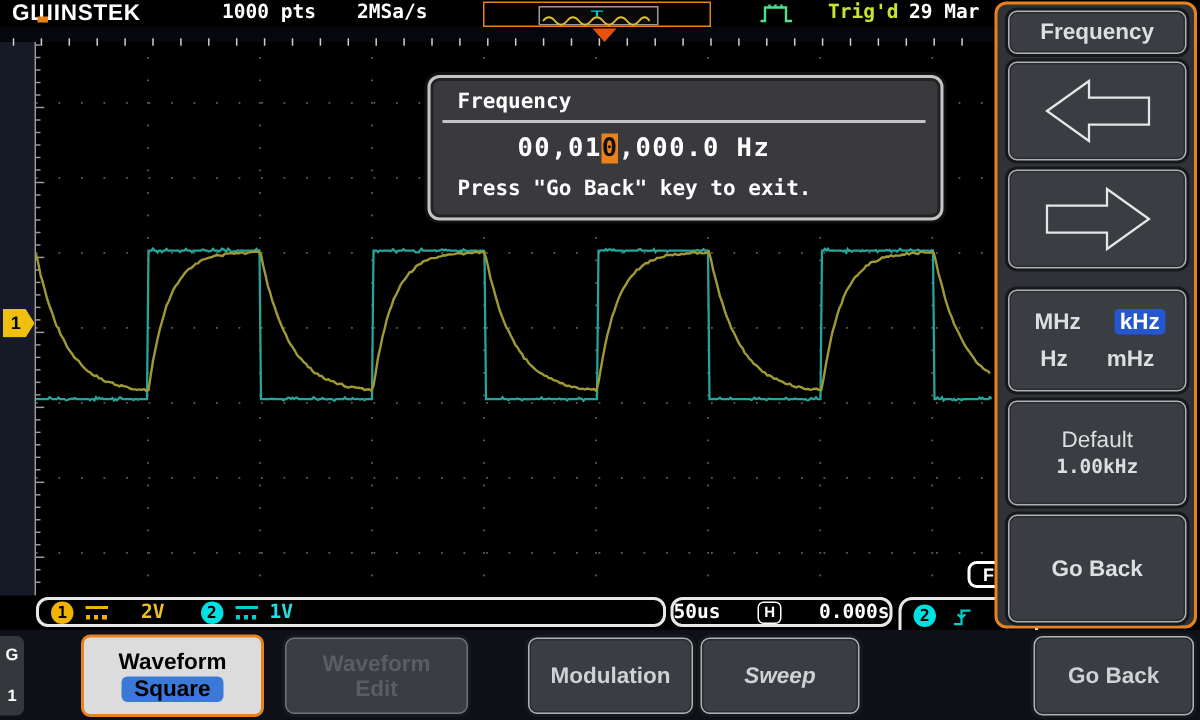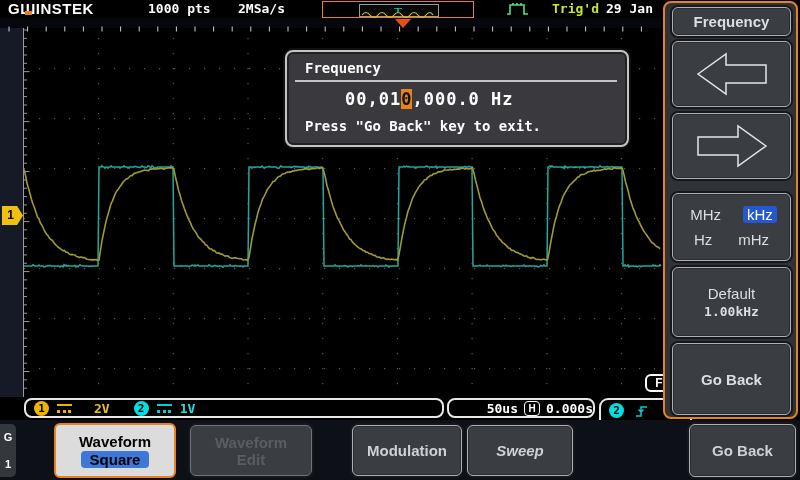--- a/index.html
+++ b/index.html
@@ -40,21 +40,21 @@
 
   
   #sidebar{position:absolute;left:663px;top:1px;width:135px;height:418px;background:#2f3237;
            border:2px solid #e8821e;border-radius:8px;z-index:5;box-sizing:border-box;}
   .skey{position:absolute;left:7px;width:117px;background:#3a3d42;border:1px solid #aeb0b4;border-radius:6px;
         box-shadow:0 0 0 2px #17181c,inset 0 0 0 1px #2a2c30;color:#dcdee0;
         display:flex;flex-direction:column;align-items:center;justify-content:center;}
   #sb-title{top:4px;height:27px;font-size:15px;font-weight:bold;}
   #sb-left{top:38px;height:64px;}
   #sb-right{top:110px;height:64px;}
-  #sb-units{top:190px;height:66px;font-size:15px;font-weight:normal;}
+  #sb-units{top:190px;height:66px;font-size:15px;font-weight:bold;}
   #sb-units .row{display:flex;gap:18px;margin:4px 0;}
   #sb-units .unit{padding:0 4px;border-radius:3px;}
   #sb-units .sel{background:#2558cf;color:#fff;}
   #sb-default{top:264px;height:68px;}
   #sb-default .l1{font-size:15px;font-weight:normal;}
   #sb-default .l2{font-family:"DejaVu Sans Mono",monospace;font-weight:bold;font-size:13px;margin-top:2px;}
   #sb-goback{top:340px;height:70px;font-size:15px;font-weight:bold;}
 
   
   .wbox{position:absolute;background:#000;border:2px solid #e8e8e8;border-radius:8px;box-sizing:border-box;z-index:2;
@@ -62,21 +62,21 @@
   #awgbar{left:23px;top:378px;width:250px;height:20px;padding:0 5px;gap:5px;}
   .oval{border:1.5px solid #fff;border-radius:9px;font-weight:bold;font-size:11px;padding:0 5px;line-height:13px;color:#fff;}
   #chbar{left:24px;top:398px;width:420px;height:20px;padding:0 8px;gap:8px;}
   .chn{width:15px;height:15px;border-radius:50%;color:#000;font-weight:bold;font-size:11px;
        display:flex;align-items:center;justify-content:center;font-family:"DejaVu Sans Mono",monospace;}
   .dc{display:inline-block;width:15px;height:9px;position:relative;}
   .dc::before{content:"";position:absolute;top:0;left:0;right:0;height:2.5px;background:currentColor;}
   .dc::after{content:"";position:absolute;bottom:0;left:0;right:0;height:2.5px;
              background:repeating-linear-gradient(90deg,currentColor 0 3px,transparent 3px 5.5px);}
   .vtext{font-family:"DejaVu Sans Mono",monospace;font-weight:bold;font-size:13px;}
-  #tbbox{left:447px;top:398px;width:148px;height:20px;justify-content:flex-end;gap:6px;}
+  #tbbox{left:447px;top:398px;width:148px;height:20px;justify-content:space-between;gap:6px;}
   .hbadge{border:1.5px solid #fff;border-radius:4px;width:14px;height:13px;font-size:10px;font-weight:bold;
           display:flex;align-items:center;justify-content:center;color:#fff;}
   #trigbox{left:599px;top:398px;width:93px;height:35px;align-items:flex-start;padding:2px 8px;gap:10px;border-radius:9px;}
   #fbadge{position:absolute;left:645px;top:374px;width:28px;height:18px;border:2px solid #fff;border-radius:6px;
           background:#000;color:#fff;font-weight:bold;font-size:12px;text-align:center;line-height:15px;z-index:2;box-sizing:border-box;}
 
   
   #menubar{position:absolute;left:0;top:420px;width:800px;height:60px;background:#0d1017;z-index:3;}
   #gtab{position:absolute;left:0;top:4px;width:16px;height:53px;background:#34373c;border-radius:0 5px 5px 0;
         color:#fff;font-weight:bold;font-size:11px;display:flex;flex-direction:column;align-items:center;justify-content:space-around;}
@@ -105,21 +105,21 @@
         <svg width="76" height="11">
           <path d="M2 7 Q6 2,10 7 T18 7 T26 7 T34 7 T42 7 T50 7 T58 7 T66 7 T73 7" stroke="#e0c030" stroke-width="1.2" fill="none"></path>
           <path d="M34 0 H42 M38 0 V4" stroke="#00cccc" stroke-width="1.5" fill="none"></path>
         </svg>
       </div>
     </div>
     <svg class="abs" style="left:505px;top:2px" width="26" height="14">
       <path d="M2 12 H5 V3 H19 V12 H23 M8 3 V1 M12 3 V1 M16 3 V1" stroke="#4fe08e" stroke-width="1.6" fill="none"></path>
     </svg>
     <div class="toptext mono" id="trig-status" style="left:552px">Trig'd</div>
-    <div class="toptext mono" style="left:606px">29 Jan</div>
+    <div class="toptext mono" style="left:606px">29 Mar</div>
   </div>
 
   <div id="ruler"><svg id="ruler-svg" width="662" height="10">
         <line x1="9" x2="9" y1="4.5" y2="9.5" stroke="#cfcfcf" stroke-width="1"></line>
         <line x1="27.6" x2="27.6" y1="4.5" y2="9.5" stroke="#cfcfcf" stroke-width="1"></line>
         <line x1="46.2" x2="46.2" y1="4.5" y2="9.5" stroke="#cfcfcf" stroke-width="1"></line>
         <line x1="64.80000000000001" x2="64.80000000000001" y1="4.5" y2="9.5" stroke="#cfcfcf" stroke-width="1"></line>
         <line x1="83.4" x2="83.4" y1="4.5" y2="9.5" stroke="#cfcfcf" stroke-width="1"></line>
         <line x1="102" x2="102" y1="4.5" y2="9.5" stroke="#cfcfcf" stroke-width="1"></line>
         <line x1="120.6" x2="120.6" y1="4.5" y2="9.5" stroke="#cfcfcf" stroke-width="1"></line>

